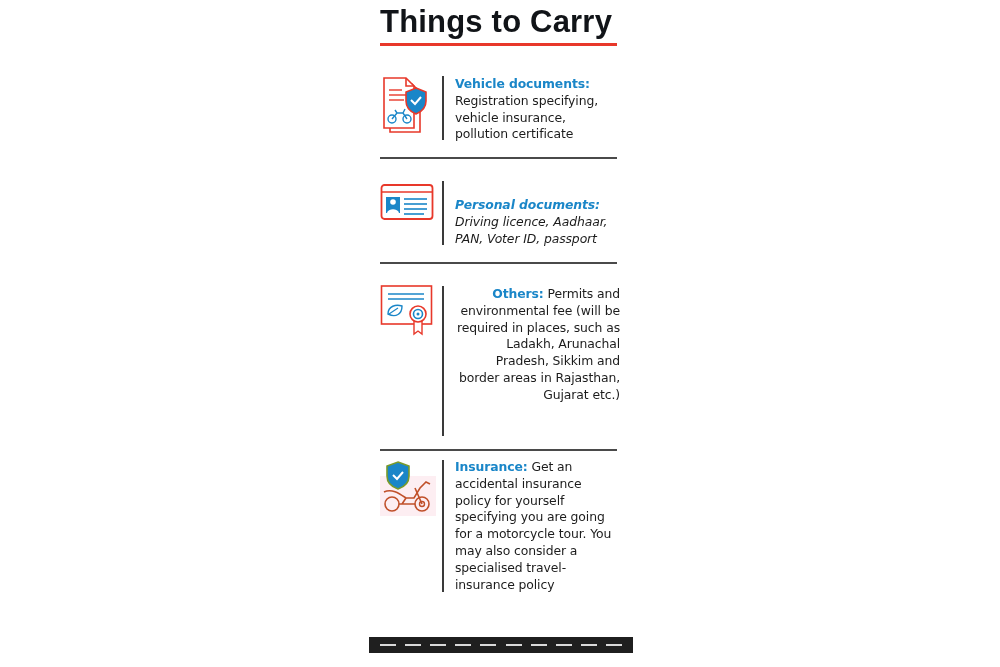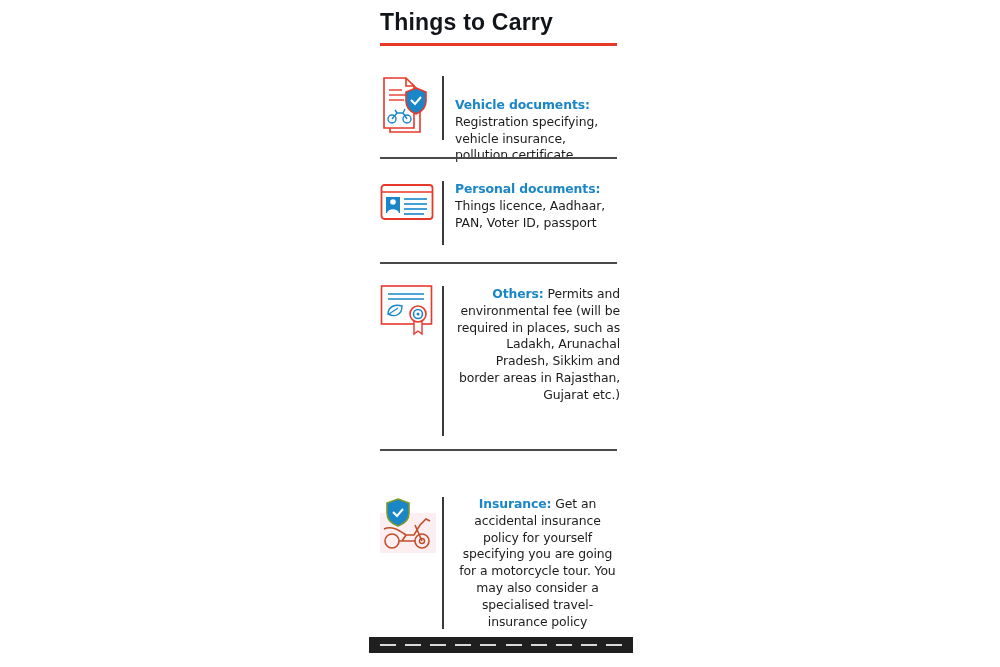--- a/index.html
+++ b/index.html
@@ -21,21 +21,21 @@
       top: 0;
       width: 264px;
       height: 667px;
     }
     .title {
       position: absolute;
       left: 11px;
       top: 8px;
       font-family: "Liberation Sans", sans-serif;
       font-weight: 700;
-      font-size: 23px;
+      font-size: 31px;
       letter-spacing: 0.2px;
       color: #111418;
       margin: 0;
       line-height: 28px;
     }
     .title-underline {
       position: absolute;
       left: 11px;
       top: 43px;
       width: 237px;
@@ -118,21 +118,21 @@
         <line x1="9" y1="21" x2="26" y2="21" stroke="#e8382a" stroke-width="1.4"></line>
         <line x1="9" y1="26" x2="24" y2="26" stroke="#e8382a" stroke-width="1.4"></line>
         <circle cx="12" cy="45" r="4" fill="none" stroke="#1a86c8" stroke-width="1.4"></circle>
         <circle cx="27" cy="45" r="4" fill="none" stroke="#1a86c8" stroke-width="1.4"></circle>
         <path d="M12 45 l5 -6 h6 l4 6 M17 39 l-2 -3 M23 39 l2 -4" fill="none" stroke="#1a86c8" stroke-width="1.4"></path>
         <path d="M36 14 l10 4 v9 c0 7 -5 11 -10 13 c-5 -2 -10 -6 -10 -13 v-9 z" fill="#1a86c8" stroke="#e8382a" stroke-width="1.6"></path>
         <path d="M31 26 l4 4 l6 -7" fill="none" stroke="#fff" stroke-width="2"></path>
       </svg>
     </div>
     <div class="vsep" style="top:6px;height:64px;"></div>
-    <div class="text" style="top:6px;margin-top:21px;">
+    <div class="text" style="top:6px;">
       <span class="heading">Vehicle documents:</span><br>
       <span>Registration specifying, vehicle insurance, pollution certificate</span>
     </div>
   </div>
   <div class="hline" style="top:157px;"></div>
 
   <div class="section" style="top:175px;height:75px;">
     <div class="icon" style="top:8px;height:40px;">
       <svg width="56" height="40" viewBox="0 0 56 40">
         <rect x="1.5" y="2" width="51" height="34" rx="3" fill="#fff" stroke="#e8382a" stroke-width="1.8"></rect>
@@ -140,23 +140,23 @@
         <rect x="6" y="14" width="14" height="16" fill="#1a86c8"></rect>
         <circle cx="13" cy="19" r="2.8" fill="#fff"></circle>
         <path d="M7 30 c1 -5 11 -5 12 0 z" fill="#fff"></path>
         <line x1="24" y1="16" x2="47" y2="16" stroke="#1a86c8" stroke-width="1.6"></line>
         <line x1="24" y1="21" x2="47" y2="21" stroke="#1a86c8" stroke-width="1.6"></line>
         <line x1="24" y1="26" x2="47" y2="26" stroke="#1a86c8" stroke-width="1.6"></line>
         <line x1="24" y1="31" x2="44" y2="31" stroke="#1a86c8" stroke-width="1.6"></line>
       </svg>
     </div>
     <div class="vsep" style="top:6px;height:64px;"></div>
-    <div class="text" style="top:6px;">
+    <div class="text" style="top:22px;font-style:italic;">
       <span class="heading">Personal documents:</span><br>
-      <span>Things licence, Aadhaar, PAN, Voter ID, passport</span>
+      <span>Driving licence, Aadhaar, PAN, Voter ID, passport</span>
     </div>
   </div>
   <div class="hline" style="top:262px;"></div>
 
   <div class="section" style="top:280px;height:160px;">
     <div class="icon" style="top:4px;height:60px;">
       <svg width="56" height="60" viewBox="0 0 56 60">
         <rect x="1.5" y="2" width="50" height="38" fill="#fff" stroke="#e8382a" stroke-width="1.6"></rect>
         <line x1="8" y1="10" x2="44" y2="10" stroke="#1a86c8" stroke-width="1.6"></line>
         <line x1="8" y1="15" x2="44" y2="15" stroke="#1a86c8" stroke-width="1.6"></line>
@@ -169,21 +169,21 @@
       </svg>
     </div>
     <div class="vsep" style="top:6px;height:150px;"></div>
     <div class="text" style="top:6px;text-align:right;">
       <span class="heading">Others:</span>
       <span>Permits and environmental fee (will be required in places, such as Ladakh, Arunachal Pradesh, Sikkim and border areas in Rajasthan, Gujarat etc.)</span>
     </div>
   </div>
   <div class="hline" style="top:449px;"></div>
 
-  <div class="section" style="top:491px;height:160px;text-align:center;">
+  <div class="section" style="top:454px;height:160px;">
     <div class="icon" style="top:4px;height:60px;">
       <svg width="56" height="60" viewBox="0 0 56 60">
         <rect x="0" y="18" width="56" height="40" fill="#fdeef2"></rect>
         <circle cx="12" cy="46" r="7" fill="none" stroke="#c0502a" stroke-width="1.6"></circle>
         <circle cx="42" cy="46" r="7" fill="none" stroke="#c0502a" stroke-width="1.6"></circle>
         <circle cx="42" cy="46" r="2.5" fill="none" stroke="#c0502a" stroke-width="1.4"></circle>
         <path d="M4 34 c8 -4 16 2 22 6 h8 l6 -10 l6 -6 l4 2" fill="none" stroke="#c0502a" stroke-width="1.6"></path>
         <path d="M19 46 h16 M26 40 l-4 6 M35 30 l7 16" fill="none" stroke="#c0502a" stroke-width="1.6"></path>
         <path d="M18 4 l11 4 v10 c0 7 -5 11 -11 13 c-6 -2 -11 -6 -11 -13 v-10 z" fill="#1a86c8" stroke="#7a9a2a" stroke-width="1.6"></path>
         <path d="M13 17 l4 4 l6 -7" fill="none" stroke="#fff" stroke-width="2"></path>

